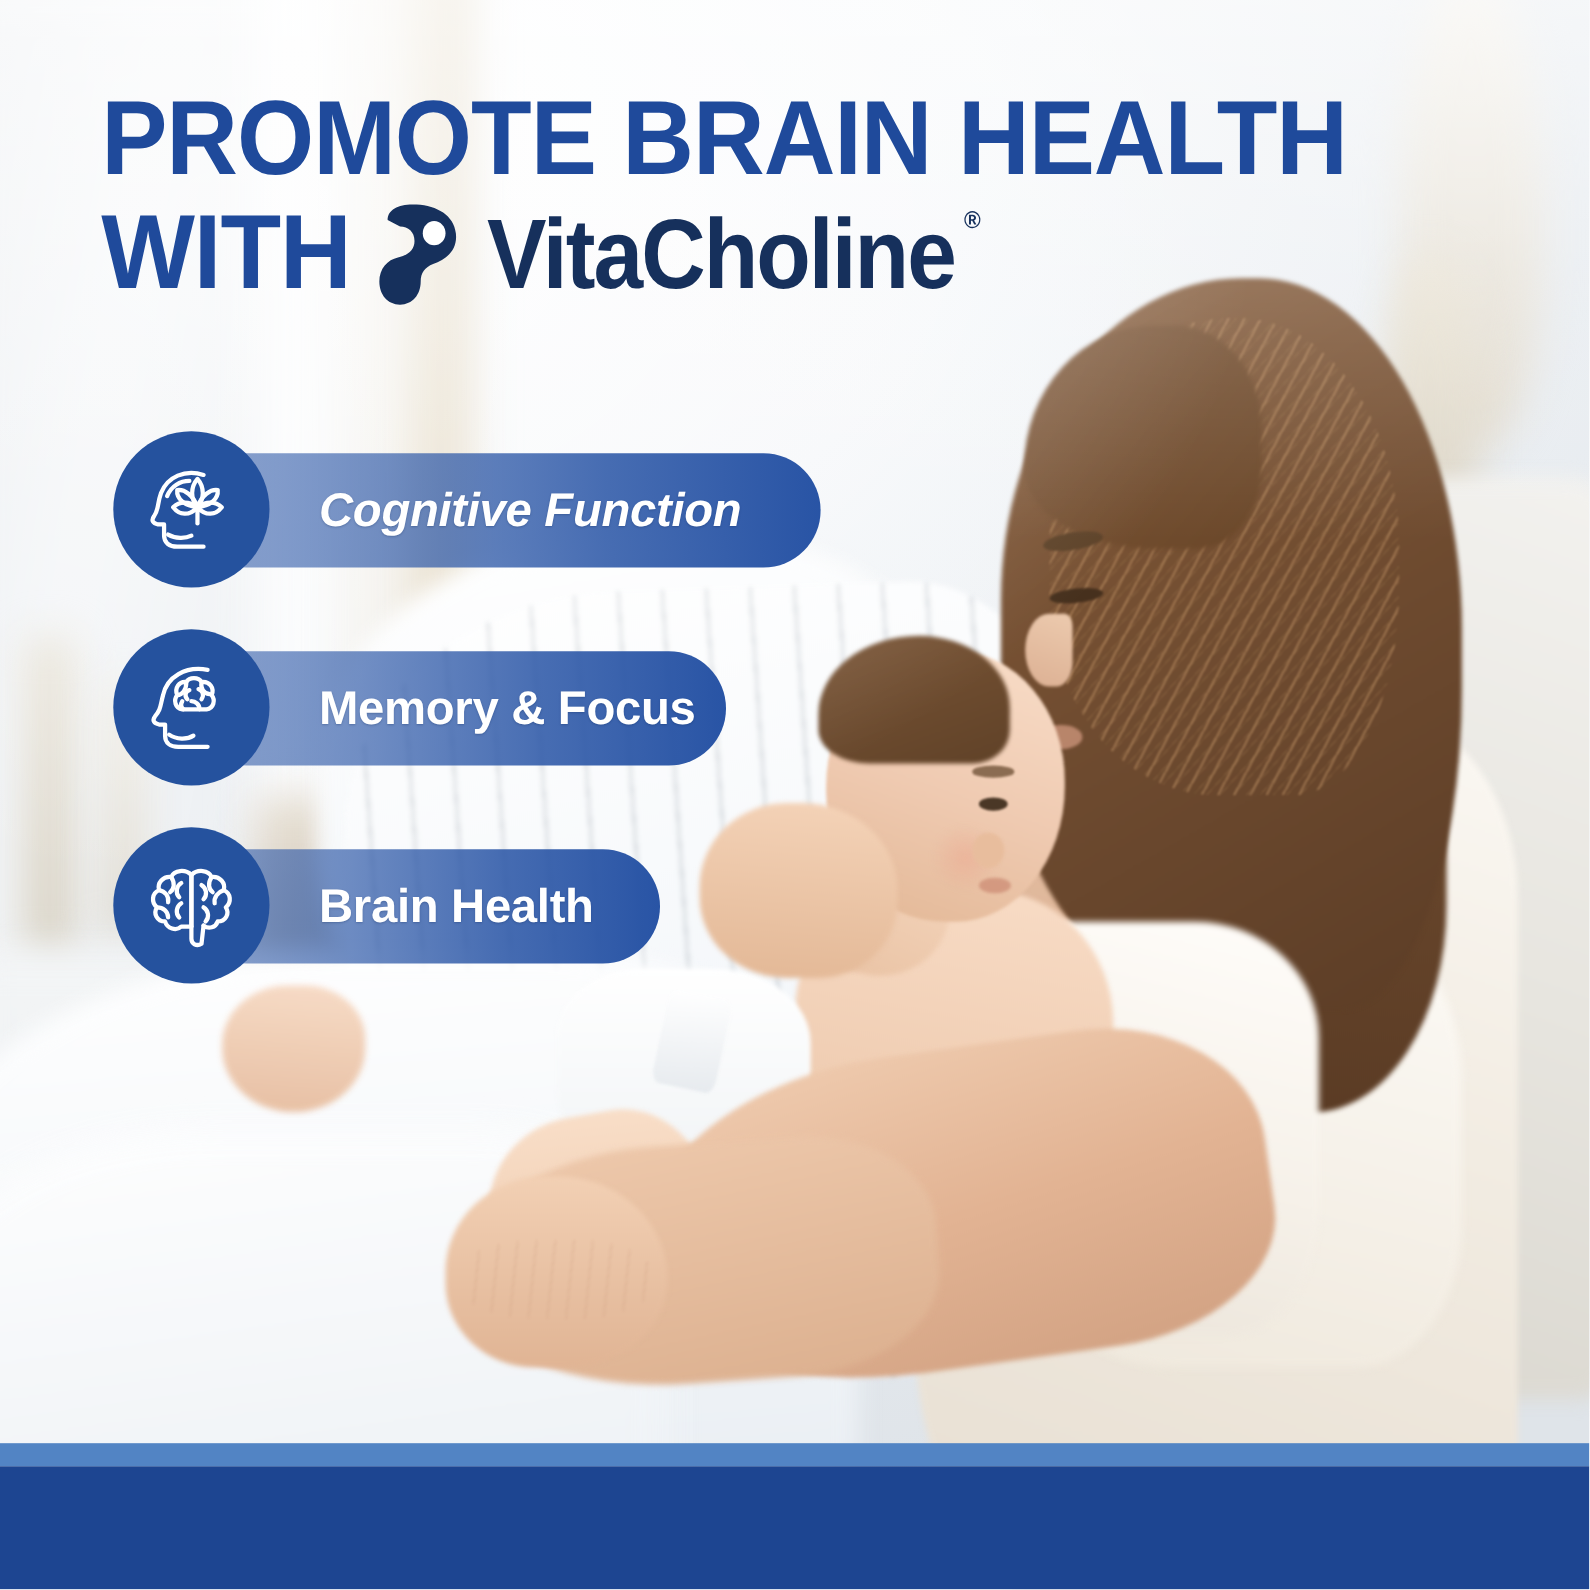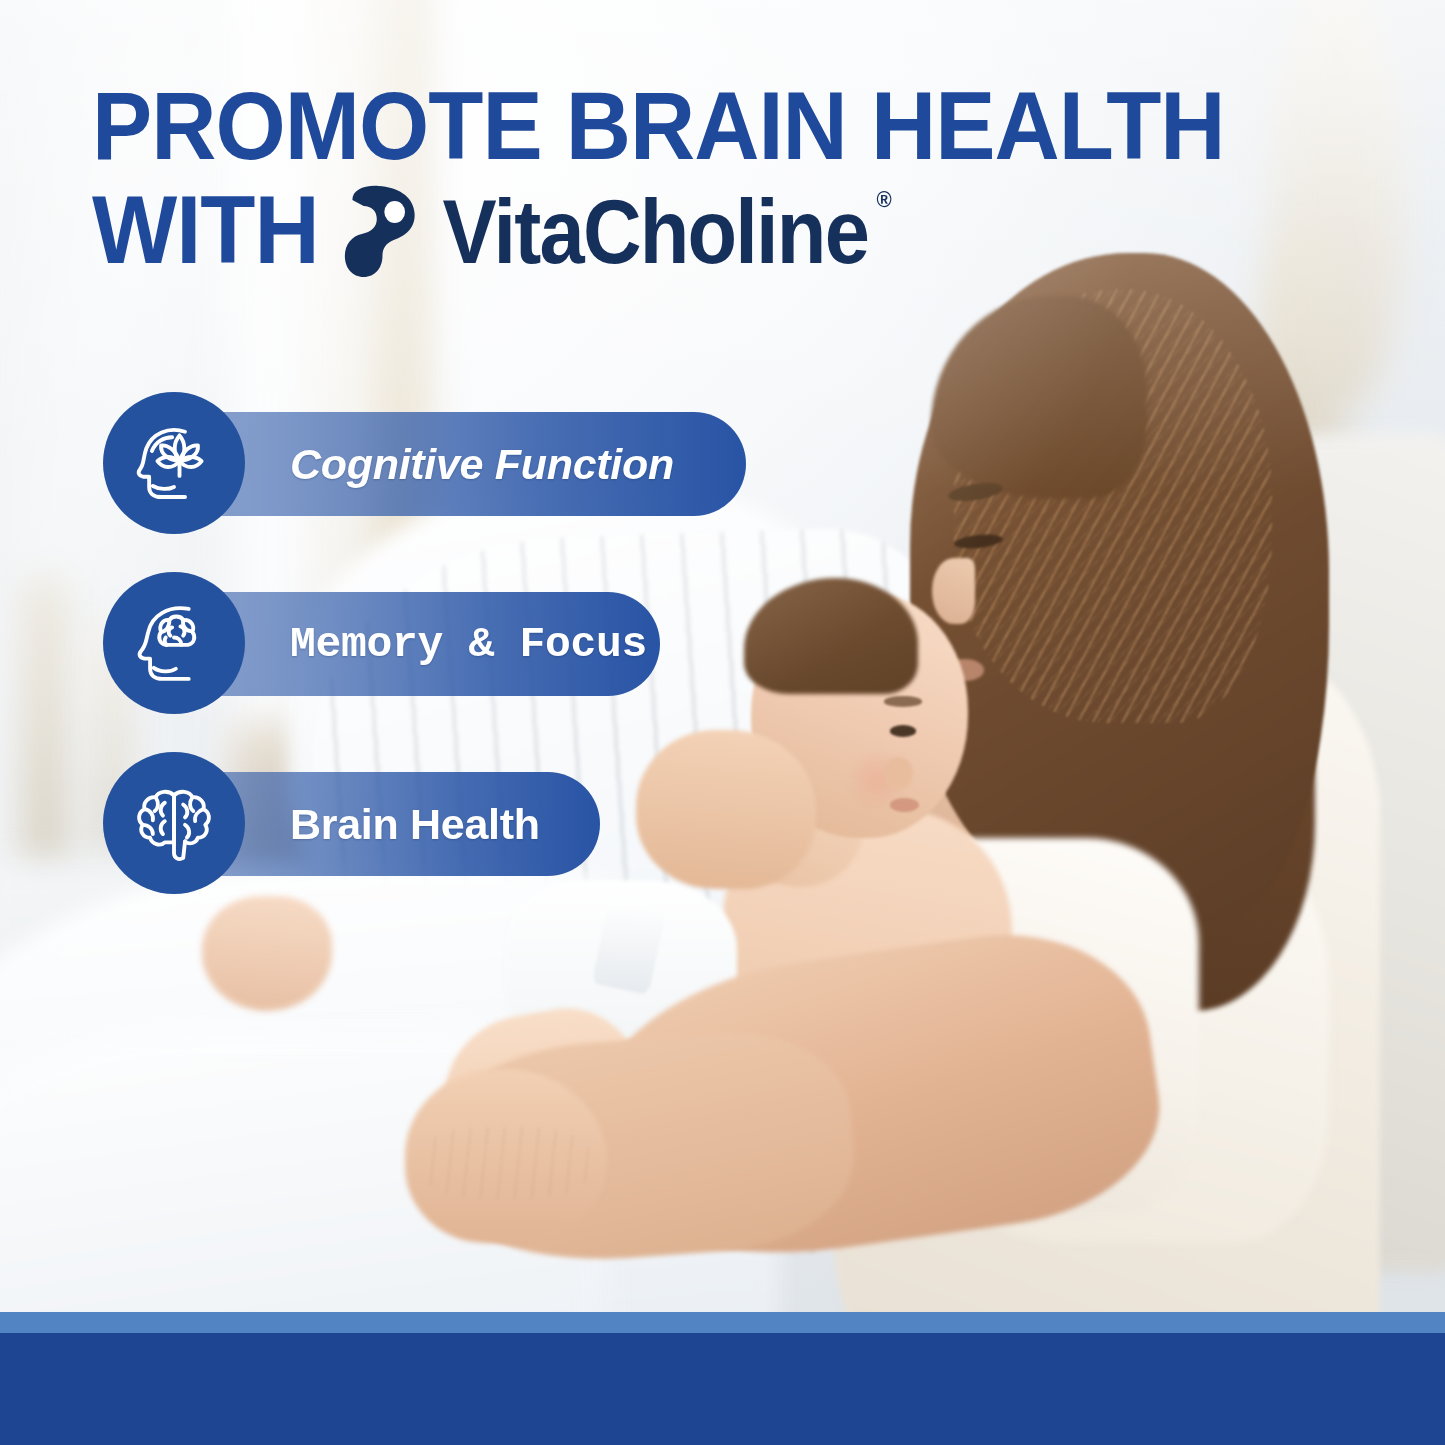--- a/index.html
+++ b/index.html
@@ -385,21 +385,21 @@
         rgba(41,85,166,.52) 0%,
         rgba(41,85,166,.66) 32%,
         rgba(41,85,166,.86) 66%,
         rgba(38,82,164,.99) 100%);
     display:flex;
     align-items:center;
     box-sizing:border-box;
     padding-left:118px;
   }
   .benefit:nth-child(1) .pill{width:574px;font-style:italic;}
-  .benefit:nth-child(2) .pill{width:488px;font-family:Liberation Mono, monospace;}
+  .benefit:nth-child(2) .pill{width:488px;}
   .benefit:nth-child(3) .pill{width:428px;}
 
   .pill-label{
     color:#ffffff;
     font-size:43px;
     font-weight:700;
     letter-spacing:-.3px;
     white-space:nowrap;
     text-shadow:0 1px 2px rgba(12,36,82,.28);
   }

